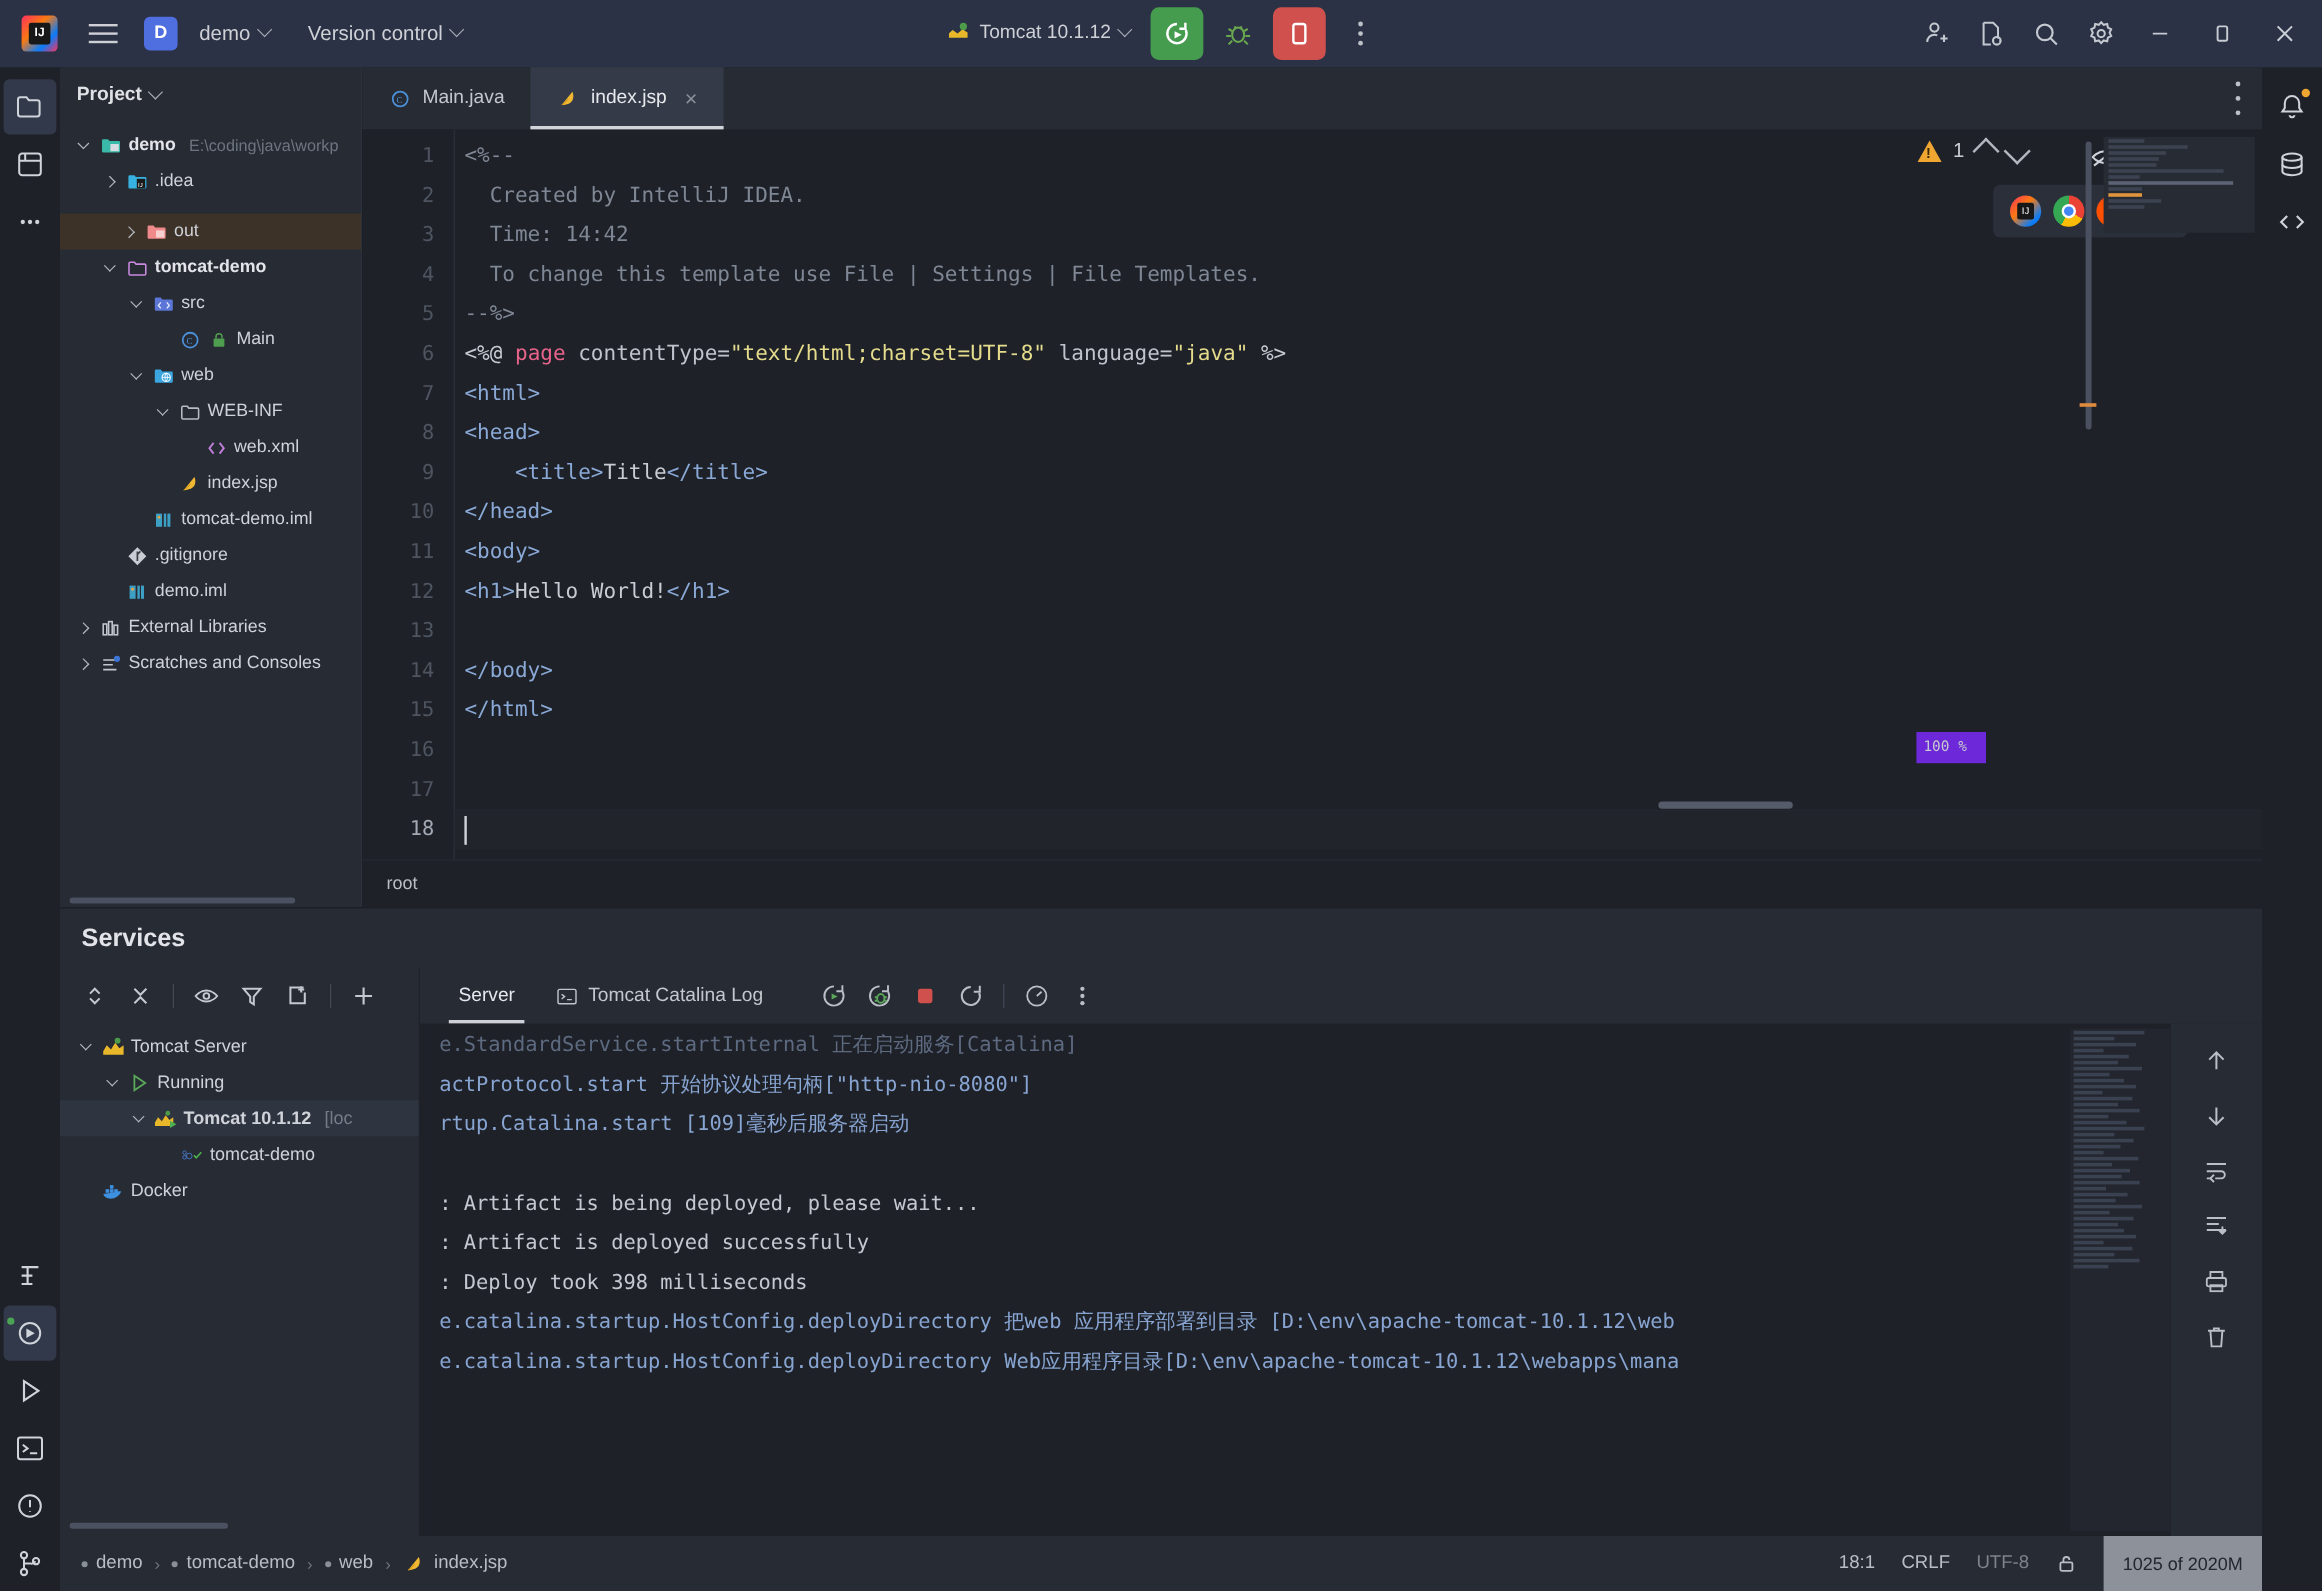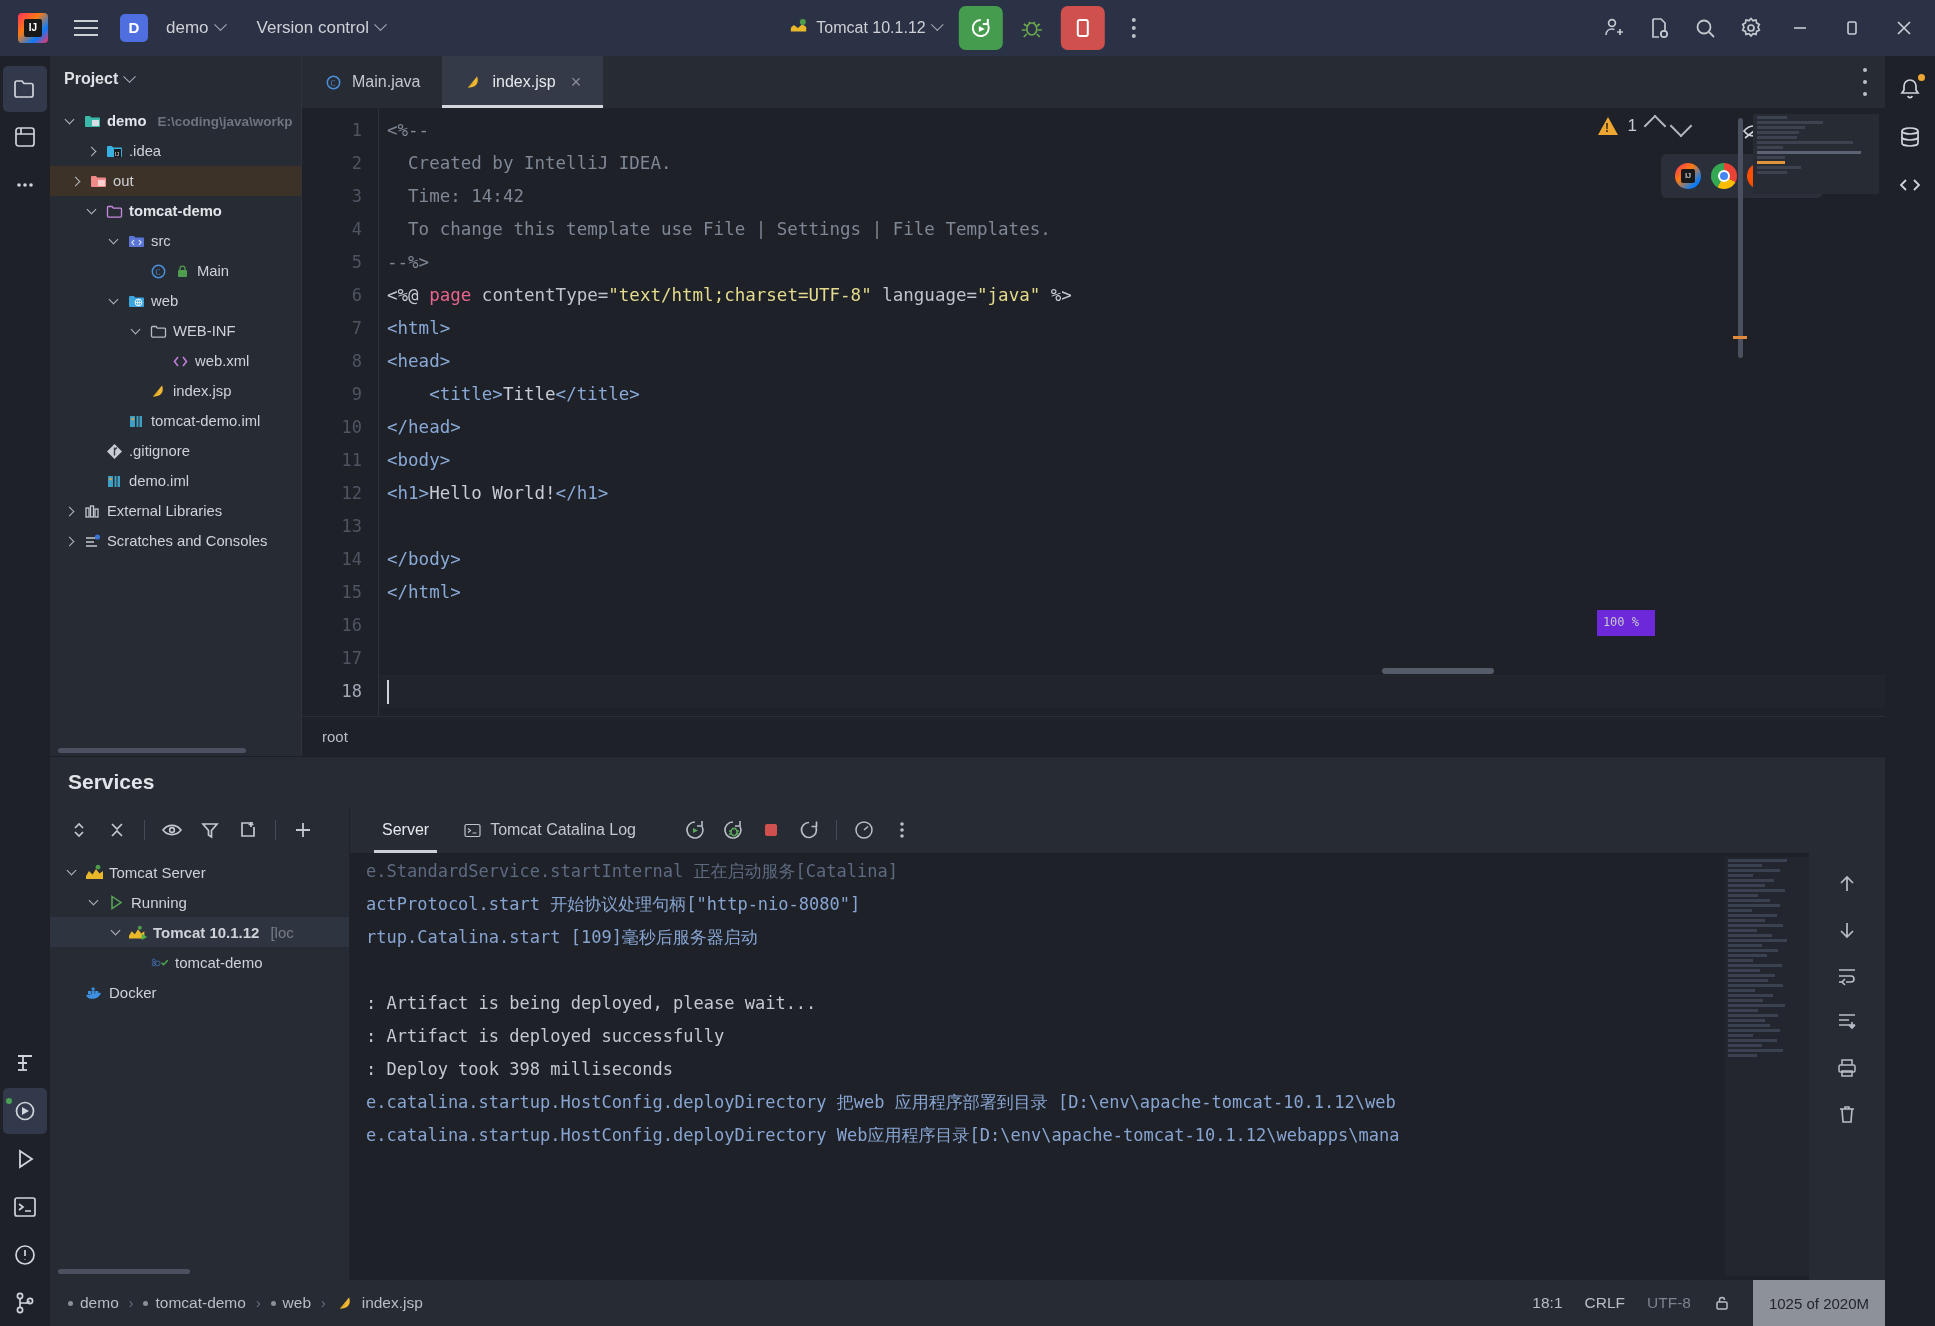--- a/index.html
+++ b/index.html
@@ -81,21 +81,21 @@
   .tree { flex: 1 1 auto; overflow: hidden; padding-top: 4px; font-size: 14.5px; }
   .tnode { height: 30px; display: flex; align-items: center; gap: 5px; white-space: nowrap; cursor: pointer; padding-right: 4px; }
   .tnode.sel-dim { background: #3c3228; }
   .tw { width: 18px; height: 18px; display: flex; align-items: center; justify-content: center; flex: 0 0 18px; }
   .arr { width: 7px; height: 7px; border-right: 1.6px solid #b4b8bf; border-bottom: 1.6px solid #b4b8bf; }
   .arr.right { transform: rotate(-45deg); }
   .arr.down { transform: rotate(45deg); margin-top: -3px; }
   .ic { width: 19px; height: 19px; flex: 0 0 19px; display:flex; align-items:center; justify-content:center; }
   .tlabel { font-size: 14.8px; color: #cfd2d8; }
   .tlabel.b { font-weight: 700; color: #e3e5ea; }
-  .tpath { font-size: 13.5px; color: #6e7481; margin-left: 6px; overflow: hidden; font-weight: bold; }
+  .tpath { font-size: 13.5px; color: #6e7481; margin-left: 6px; overflow: hidden; }
   .proj-scroll { height: 10px; position: relative; }
   .proj-scroll .bar { position: absolute; left: 8px; top: 2px; width: 188px; height: 5px; border-radius: 3px; background: #4b5160; }
 
   
   .editorarea { flex: 1 1 auto; display: flex; flex-direction: column; min-width: 0; background: #1e2128; }
   .tabbar { height: 52px; display: flex; align-items: stretch; background: #272b33; position: relative; }
   .etab { display: flex; align-items: center; gap: 9px; padding: 0 22px; font-size: 16px; color: #c4c7cd; cursor: pointer; position: relative; }
   .etab.active { background: #343a47; color: #e6e8ec; }
   .etab.active::after { content:""; position: absolute; left: 0; right: 0; bottom: 0; height: 3px; background: #d2d5da; }
   .tabclose { font-size: 18px; color: #8b9099; margin-left: 6px; }
@@ -383,21 +383,21 @@
                 </span>
                 <span class="ic">
                   <svg width="17" height="17" viewBox="0 0 17 17">
                     <path d="M1 4a1 1 0 0 1 1-1h4l1.2 1.6H15a1 1 0 0 1 1 1V13a1 1 0 0 1-1 1H2a1 1 0 0 1-1-1z" fill="#36b1e0"></path>
                     <rect x="8" y="6" width="7" height="8" fill="#1c1c1c"></rect>
                     <text x="9" y="12.5" font-size="5" fill="#fff" font-family="sans-serif">IJ</text>
                   </svg>
                 </span>
                 <span class="tlabel">.idea</span>
               </div>
-              <div class="tnode sel-dim" style="padding-left: 16px;">
+              <div class="tnode sel-dim" style="padding-left: 48px; margin-top: 12px;">
                 <span class="tw">
                   <span class="arr right"></span>
                 </span>
                 <span class="ic">
                   <svg width="17" height="17" viewBox="0 0 17 17">
                     <path d="M1 4a1 1 0 0 1 1-1h4l1.2 1.6H15a1 1 0 0 1 1 1V13a1 1 0 0 1-1 1H2a1 1 0 0 1-1-1z" fill="#f08a8a"></path>
                     <rect x="8" y="7" width="7" height="6" fill="#f7cfcf"></rect>
                   </svg>
                 </span>
                 <span class="tlabel">out</span>

